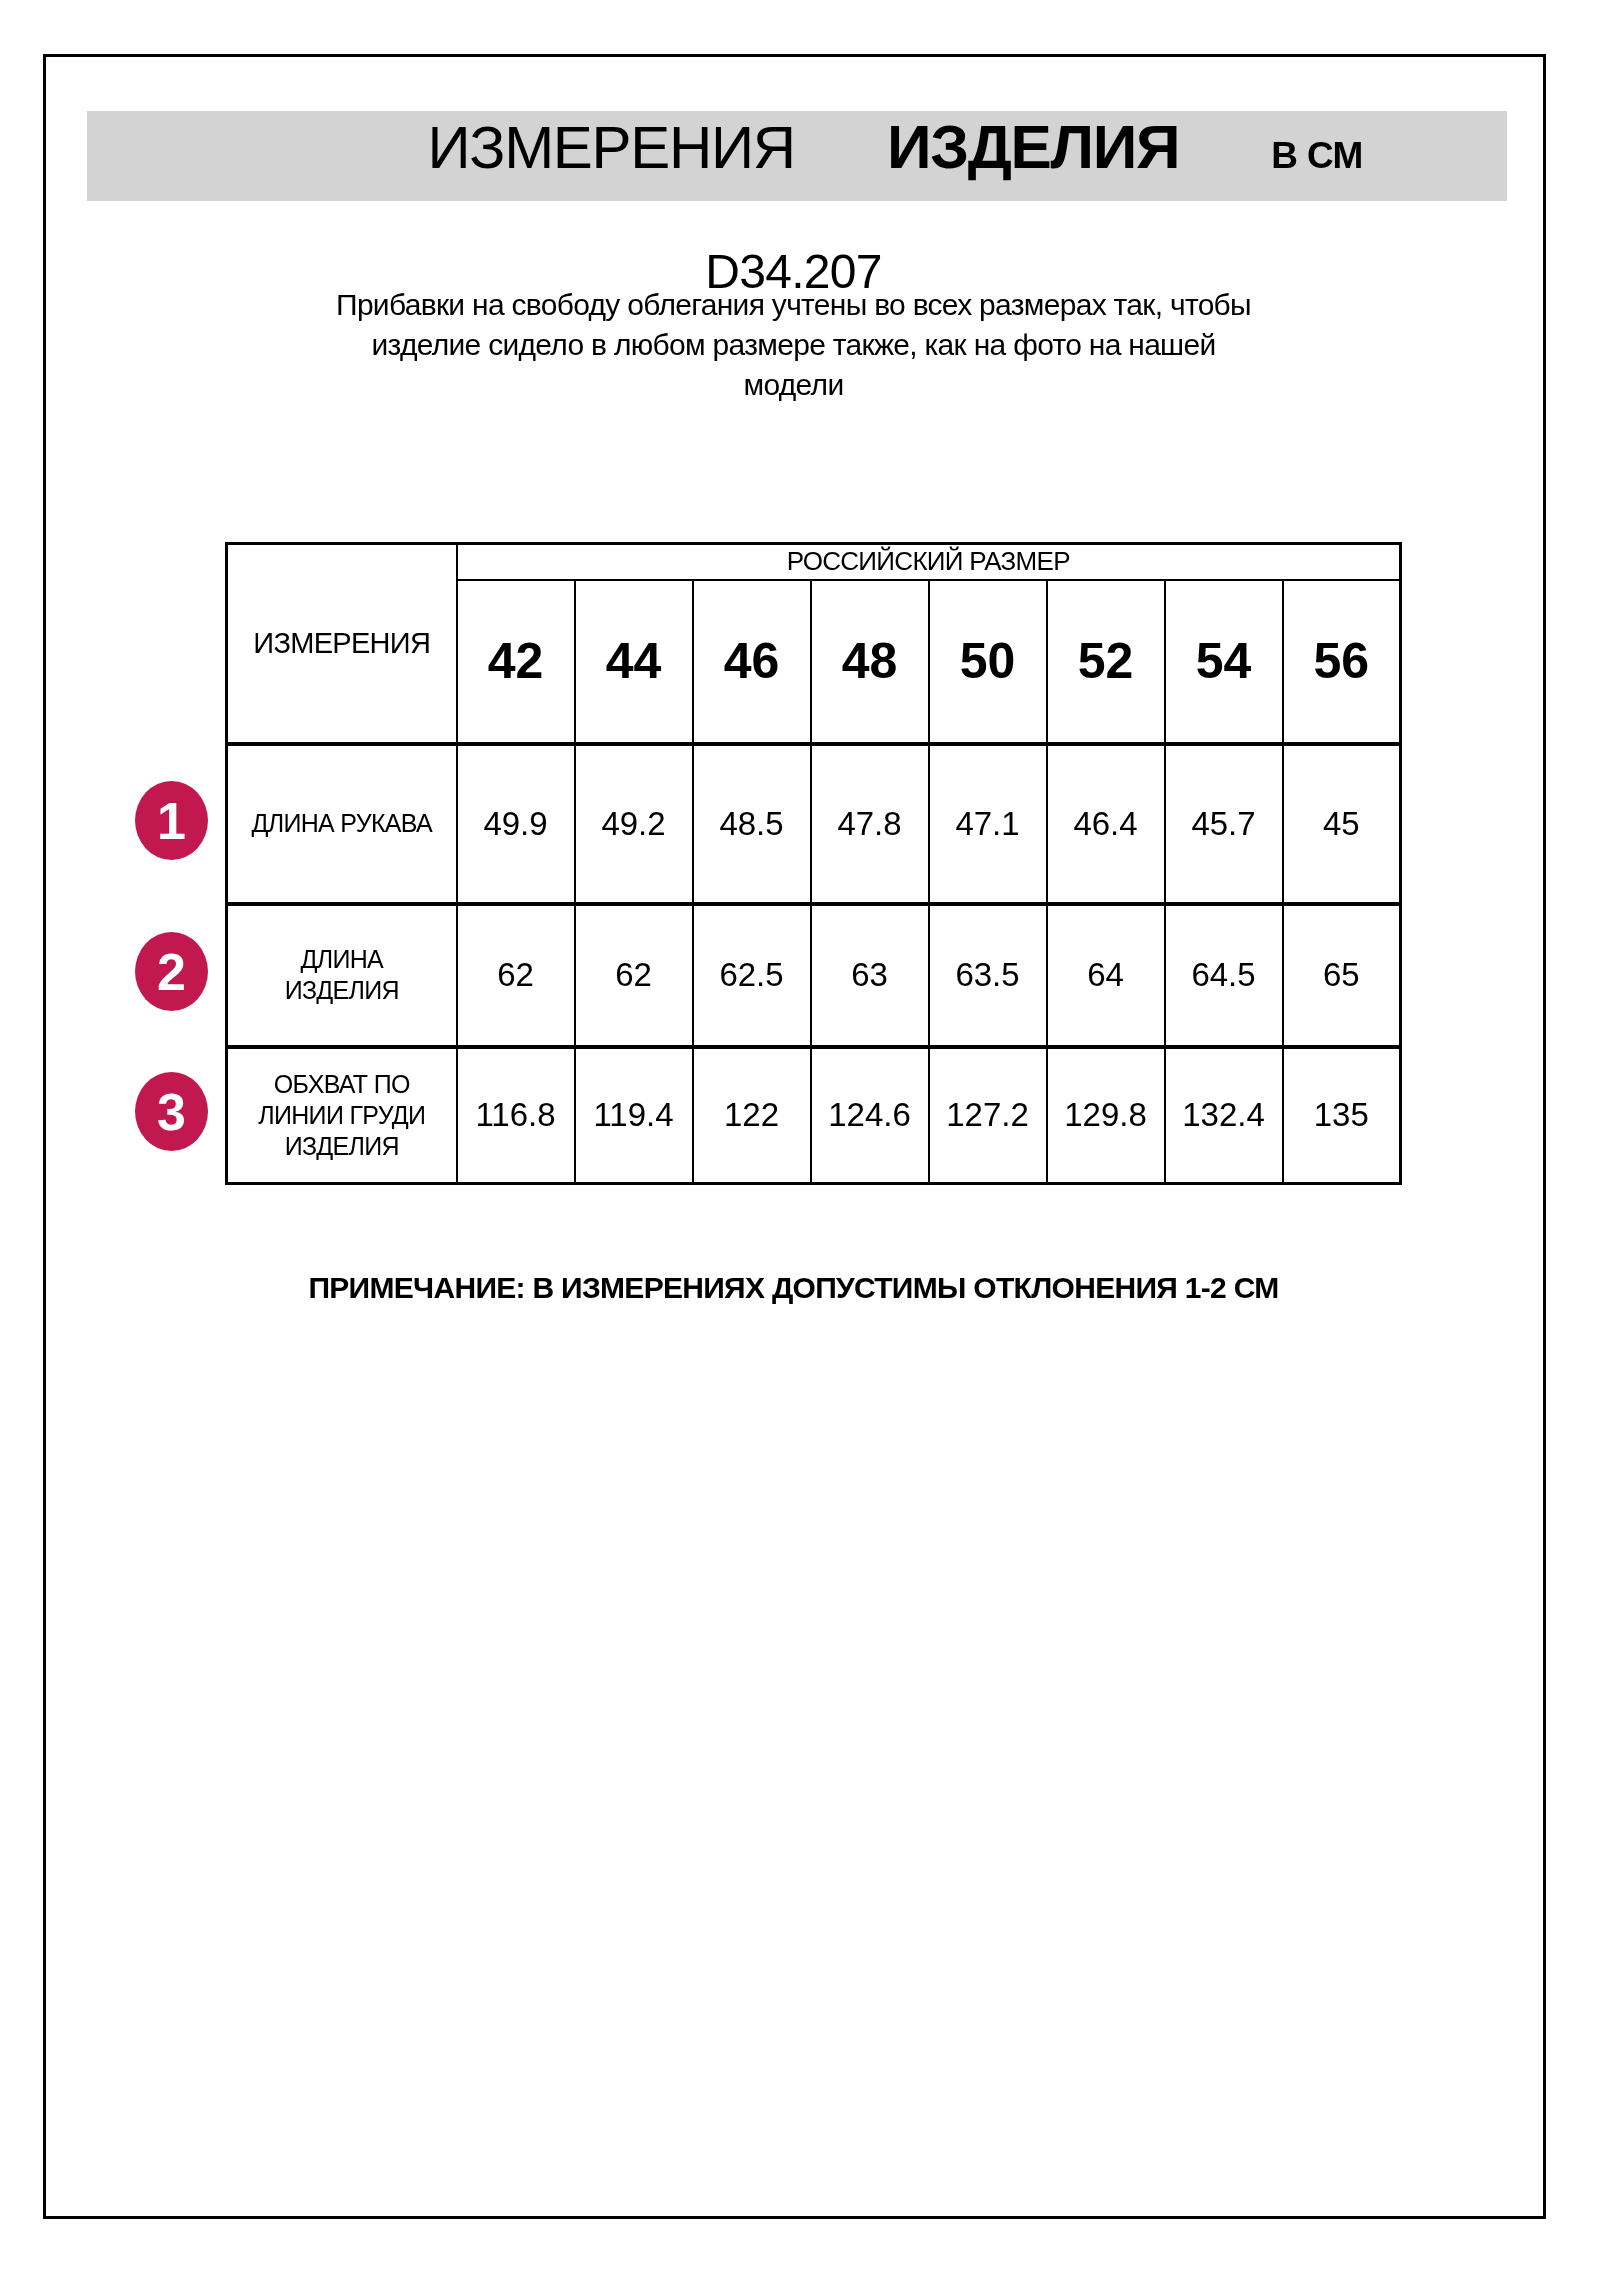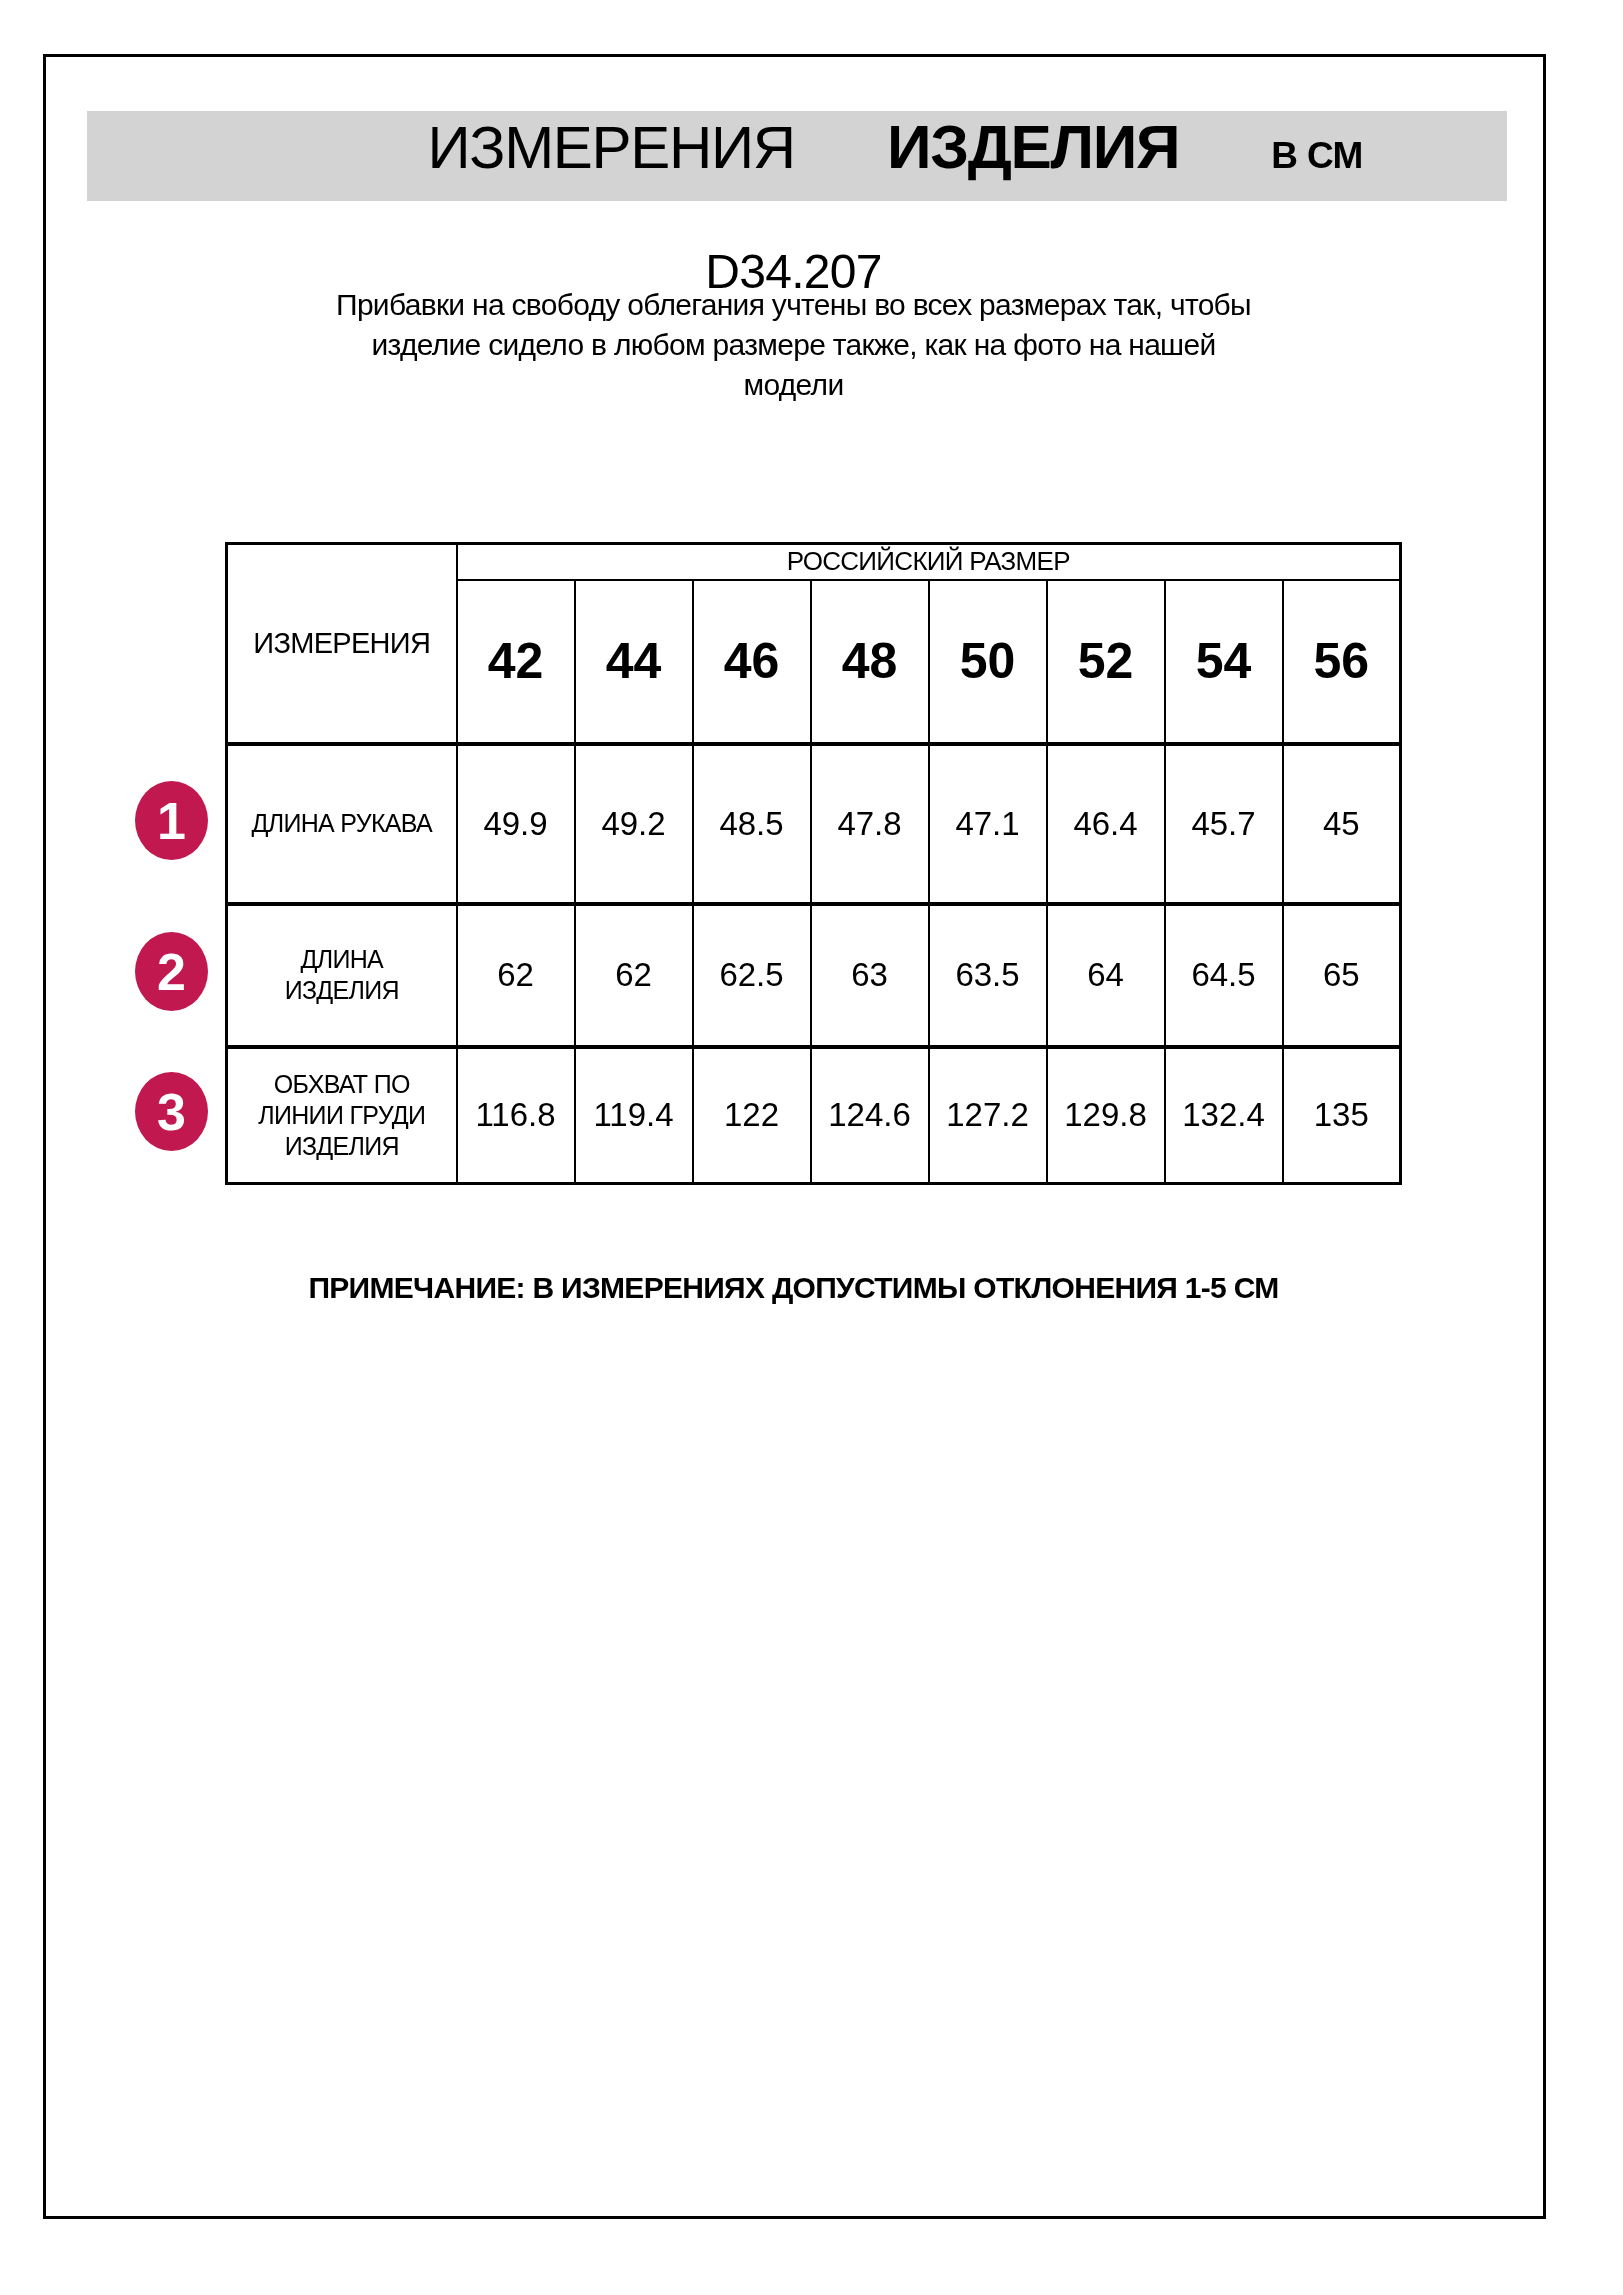--- a/index.html
+++ b/index.html
@@ -150,21 +150,21 @@
         <td class="value-cell">122</td>
         <td class="value-cell">124.6</td>
         <td class="value-cell">127.2</td>
         <td class="value-cell">129.8</td>
         <td class="value-cell">132.4</td>
         <td class="value-cell">135</td>
       </tr>
     </tbody>
       </table>
 
-    <div class="note" style="left:0; top:1214px; width:1495px;">ПРИМЕЧАНИЕ: В ИЗМЕРЕНИЯХ ДОПУСТИМЫ ОТКЛОНЕНИЯ 1-5 СМ</div>
+    <div class="note" style="left:0; top:1214px; width:1495px;">ПРИМЕЧАНИЕ: В ИЗМЕРЕНИЯХ ДОПУСТИМЫ ОТКЛОНЕНИЯ 1-2 СМ</div>
   </div>
 
   <div class="row-badge badge-1">
     <span>1</span>
   </div>
   <div class="row-badge badge-2">
     <span>2</span>
   </div>
   <div class="row-badge badge-3">
     <span>3</span>

